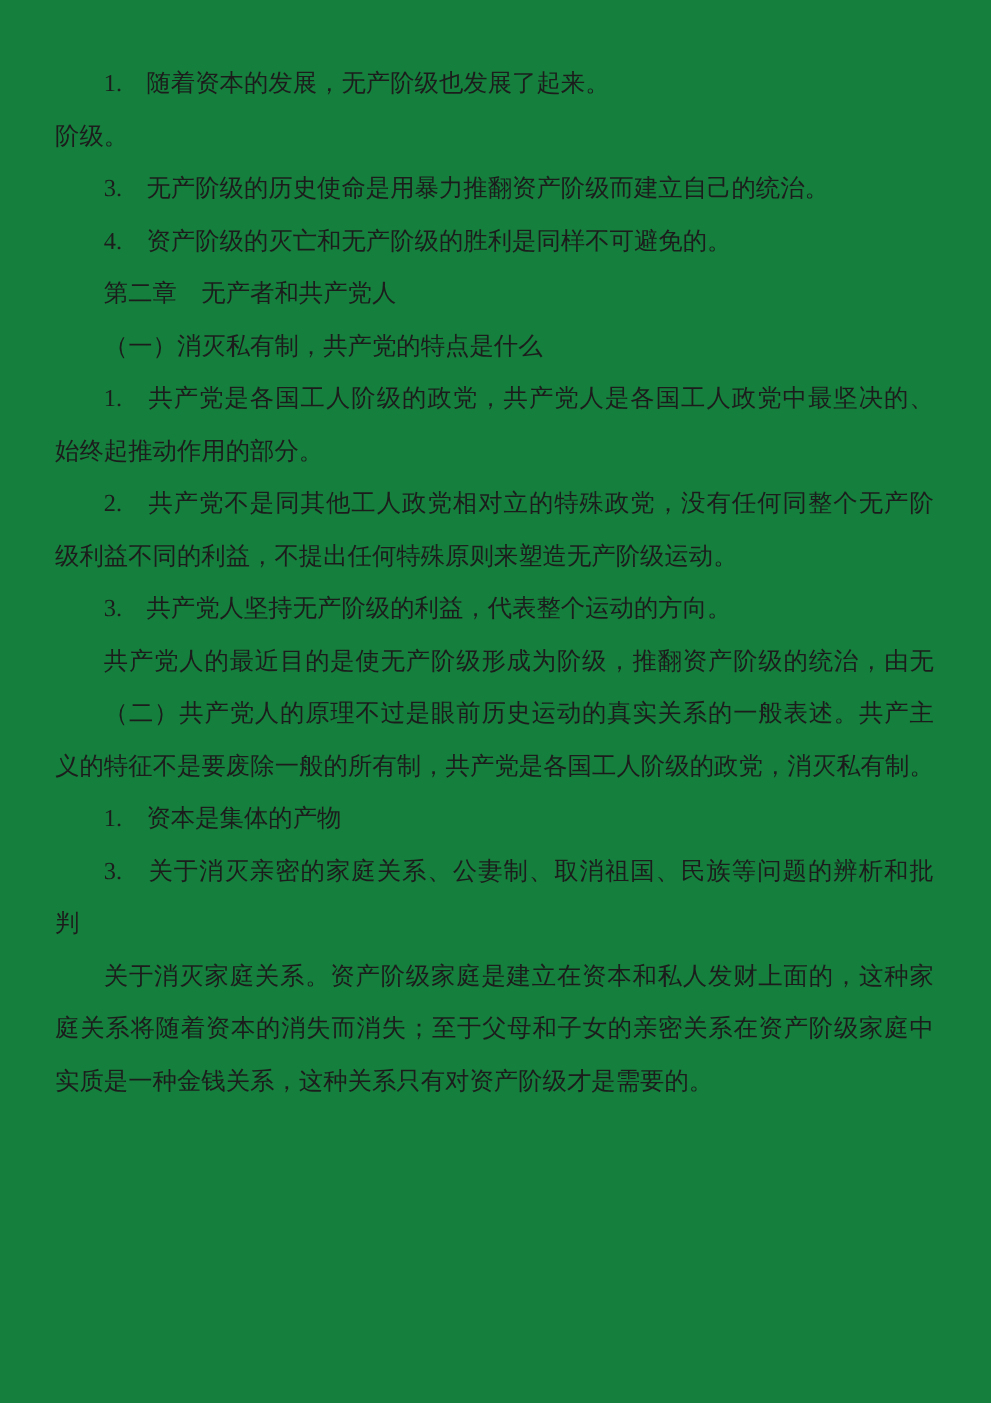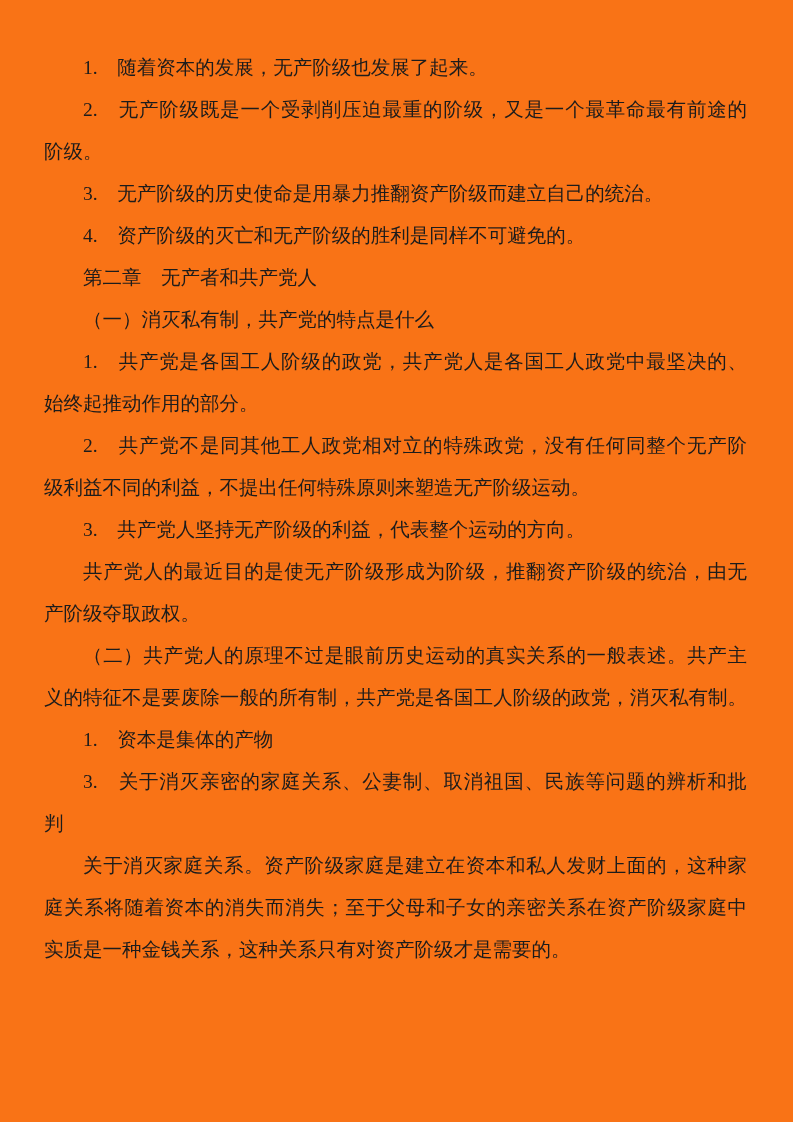--- a/index.html
+++ b/index.html
@@ -5,21 +5,21 @@
   html, body {
     margin: 0;
     padding: 0;
     background: #ffffff;
   }
   .page {
     position: relative;
     width: 793px;
     height: 1122px;
     margin: 0 auto;
-    background: #f97316;
+    background: #15803d;
     box-sizing: border-box;
     padding: 47px 46px 0 44px;
     overflow: hidden;
     font-family: "Liberation Serif", "DejaVu Serif", serif;
     color: #1c1c1c;
   }
   .doc-body {
     width: 703px;
   }
   .line {
@@ -38,33 +38,31 @@
   .line.indent {
     text-indent: 2em;
   }
 </style>
 </head>
 <body>
 
 <div class="page">
   <div class="doc-body">
     <div class="line indent">1.　随着资本的发展，无产阶级也发展了起来。</div>
-    <div class="line indent fill">2.　无产阶级既是一个受剥削压迫最重的阶级，又是一个最革命最有前途的</div>
     <div class="line">阶级。</div>
     <div class="line indent">3.　无产阶级的历史使命是用暴力推翻资产阶级而建立自己的统治。</div>
     <div class="line indent">4.　资产阶级的灭亡和无产阶级的胜利是同样不可避免的。</div>
     <div class="line indent">第二章　无产者和共产党人</div>
     <div class="line indent">（一）消灭私有制，共产党的特点是什么</div>
     <div class="line indent fill">1.　共产党是各国工人阶级的政党，共产党人是各国工人政党中最坚决的、</div>
     <div class="line">始终起推动作用的部分。</div>
     <div class="line indent fill">2.　共产党不是同其他工人政党相对立的特殊政党，没有任何同整个无产阶</div>
     <div class="line">级利益不同的利益，不提出任何特殊原则来塑造无产阶级运动。</div>
     <div class="line indent">3.　共产党人坚持无产阶级的利益，代表整个运动的方向。</div>
     <div class="line indent fill">共产党人的最近目的是使无产阶级形成为阶级，推翻资产阶级的统治，由无</div>
-    <div class="line">产阶级夺取政权。</div>
     <div class="line indent fill">（二）共产党人的原理不过是眼前历史运动的真实关系的一般表述。共产主</div>
     <div class="line fill">义的特征不是要废除一般的所有制，共产党是各国工人阶级的政党，消灭私有制。</div>
     <div class="line indent">1.　资本是集体的产物</div>
     <div class="line indent fill">3.　关于消灭亲密的家庭关系、公妻制、取消祖国、民族等问题的辨析和批</div>
     <div class="line">判</div>
     <div class="line indent fill">关于消灭家庭关系。资产阶级家庭是建立在资本和私人发财上面的，这种家</div>
     <div class="line fill">庭关系将随着资本的消失而消失；至于父母和子女的亲密关系在资产阶级家庭中</div>
     <div class="line">实质是一种金钱关系，这种关系只有对资产阶级才是需要的。</div>
   </div>
 </div>

